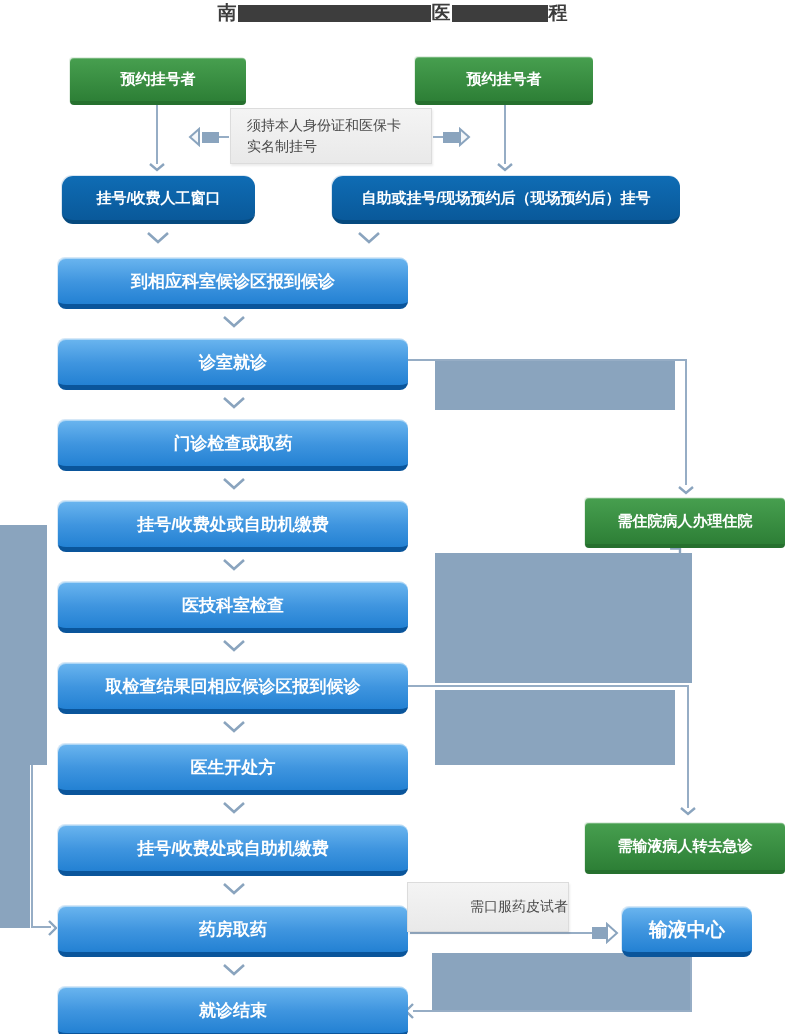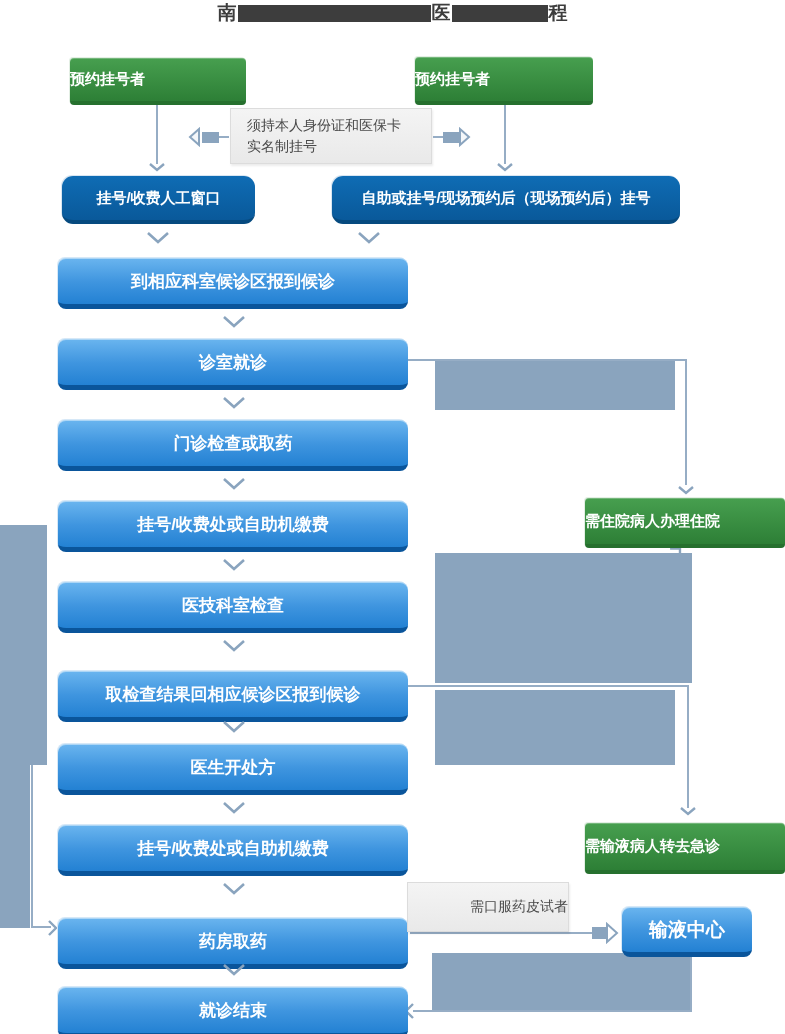--- a/index.html
+++ b/index.html
@@ -4,21 +4,21 @@
 <style>
   html,body{margin:0;padding:0;background:#ffffff;}
   .canvas{position:relative;width:785px;height:1034px;background:#fff;overflow:hidden;
           font-family:"Liberation Sans","DejaVu Sans",sans-serif;}
   .abs{position:absolute;}
   
   .title-row{position:absolute;left:0;top:8;width:785px;display:flex;align-items:center;
              justify-content:center;font-size:19px;font-weight:bold;color:#3d3d3d;}
   .redact{height:17px;background:#3d3d3d;margin:0 1px;}
   
-  .gbox{position:absolute;display:flex;align-items:center;justify-content:flex-start;
+  .gbox{position:absolute;display:flex;align-items:center;justify-content:center;
         color:#fff;font-weight:bold;font-size:15px;
         background:linear-gradient(180deg,#479f4f 0%,#2d7f36 100%);
         border-bottom:4px solid #26702e;border-radius:4px;
         box-shadow:inset 0 1px 0 rgba(255,255,255,.25), -1px -1px 0 #e3efe4;font-family:Liberation Serif, serif;}
   .dbox{position:absolute;display:flex;align-items:center;justify-content:center;
         color:#fff;font-weight:bold;font-size:15px;
         background:linear-gradient(180deg,#0f6cb4 0%,#09599a 100%);
         border-bottom:4px solid #064a7f;border-radius:11px;
         box-shadow:-1px -1px 0 #d9e6f2;}
   .glossy{position:absolute;display:flex;align-items:center;justify-content:center;
@@ -183,21 +183,21 @@
       </svg>
     </div>
   <div class="glossy" style="left:58px;top:582px;width:350px;height:46px;">
     <span>医技科室检查</span>
     </div>
   <div class="abs" style="left:222px;top:639px;">
     <svg width="24" height="14">
         <polyline points="2,2 12,11 22,2" stroke="#8aa4be" stroke-width="2.6" fill="none"></polyline>
       </svg>
     </div>
-  <div class="glossy" style="left:58px;top:663px;width:350px;height:46px;margin-top:8px;">
+  <div class="glossy" style="left:58px;top:663px;width:350px;height:46px;">
     <span>取检查结果回相应候诊区报到候诊</span>
     </div>
   <div class="abs" style="left:222px;top:720px;">
     <svg width="24" height="14">
         <polyline points="2,2 12,11 22,2" stroke="#8aa4be" stroke-width="2.6" fill="none"></polyline>
       </svg>
     </div>
   <div class="glossy" style="left:58px;top:744px;width:350px;height:46px;">
     <span>医生开处方</span>
     </div>
@@ -207,21 +207,21 @@
       </svg>
     </div>
   <div class="glossy" style="left:58px;top:825px;width:350px;height:46px;">
     <span>挂号/收费处或自助机缴费</span>
     </div>
   <div class="abs" style="left:222px;top:882px;">
     <svg width="24" height="14">
         <polyline points="2,2 12,11 22,2" stroke="#8aa4be" stroke-width="2.6" fill="none"></polyline>
       </svg>
     </div>
-  <div class="glossy" style="left:58px;top:906px;width:350px;height:46px;margin-top:12px;">
+  <div class="glossy" style="left:58px;top:906px;width:350px;height:46px;">
     <span>药房取药</span>
     </div>
   <div class="abs" style="left:222px;top:963px;">
     <svg width="24" height="14">
         <polyline points="2,2 12,11 22,2" stroke="#8aa4be" stroke-width="2.6" fill="none"></polyline>
       </svg>
     </div>
   <div class="glossy" style="left:58px;top:987px;width:350px;height:46px;">
     <span>就诊结束</span>
     </div>

